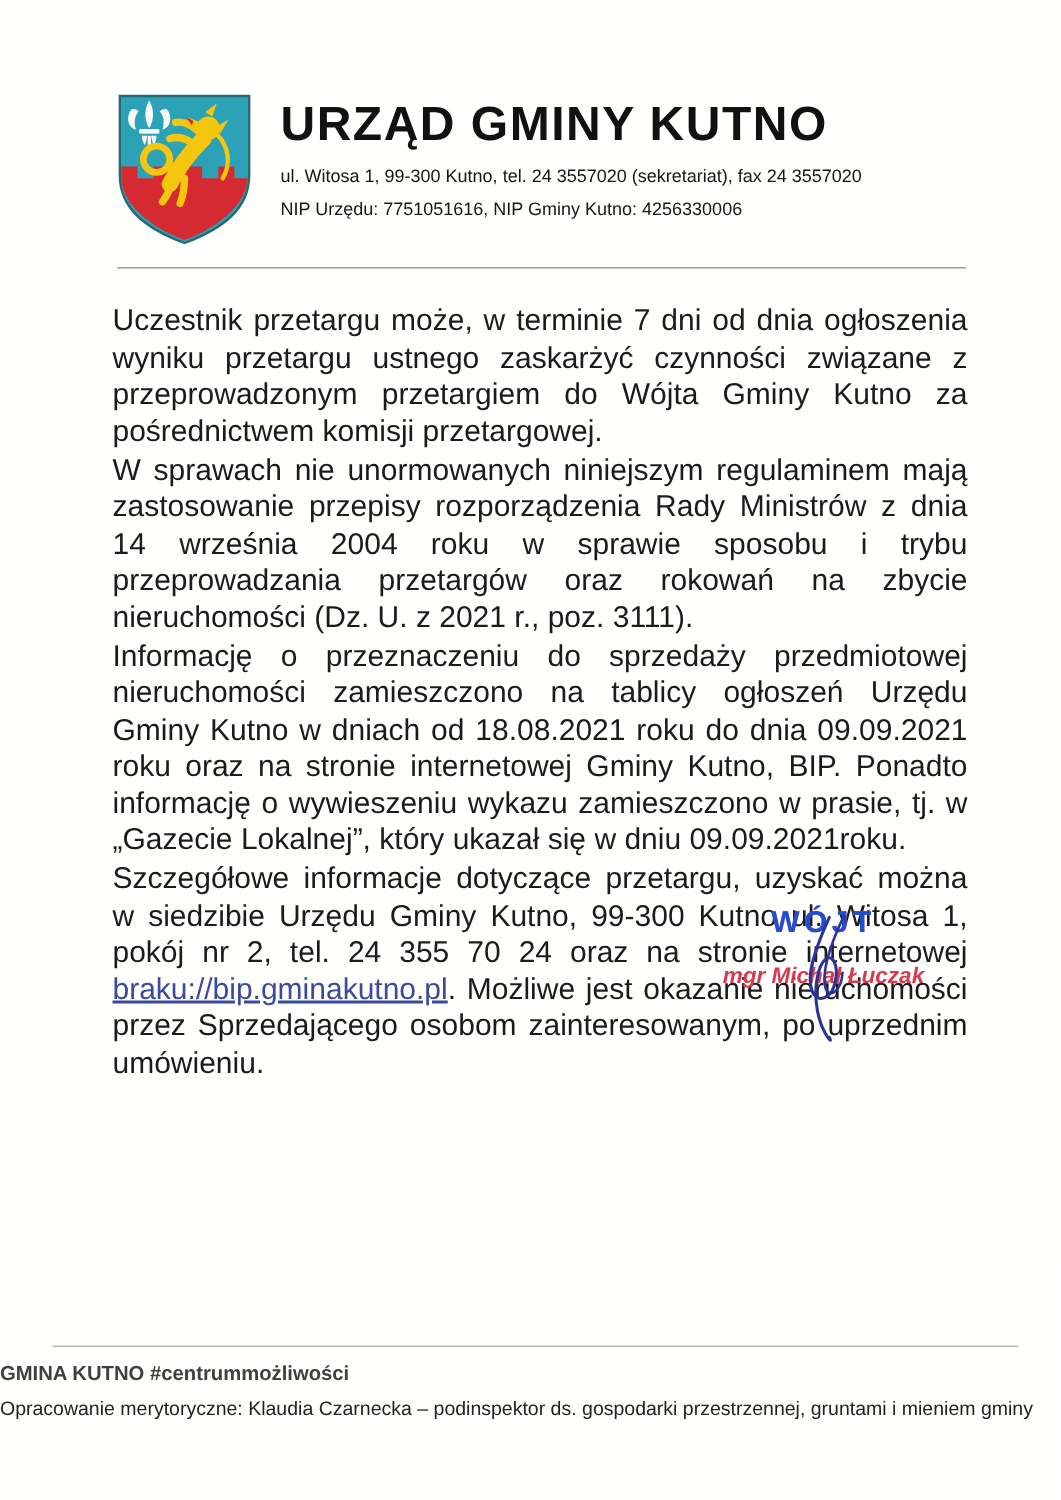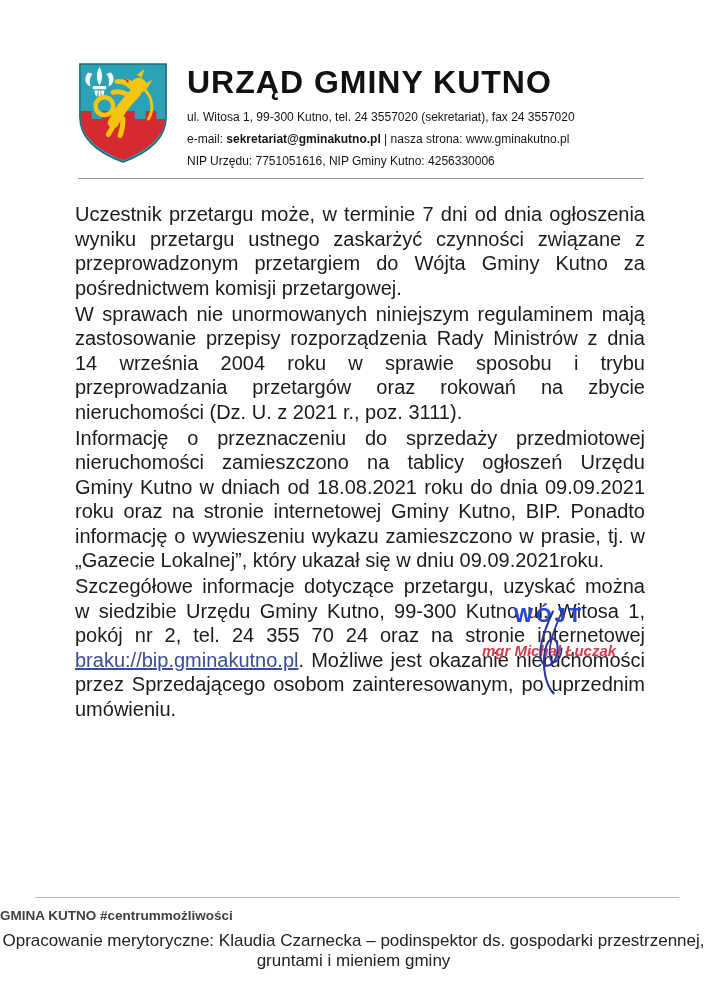--- a/index.html
+++ b/index.html
@@ -23,22 +23,22 @@
   
   .signature{position:absolute;top:604px;left:464px;width:170px;text-align:center;}
   .sig-title{font-size:20px;font-weight:bold;letter-spacing:3px;color:#1d4ed8;
     text-shadow:0 0 0.5px #e4394e;}
   .sig-name{margin-top:15px;font-size:15px;font-weight:bold;font-style:italic;color:#d63b4f;}
   .sig-scribble{position:absolute;top:4px;left:56px;width:64px;height:88px;pointer-events:none;}
   
   .footer-rule{position:absolute;top:897px;left:35px;width:644px;border-top:1px solid #b9b9b9;}
   .footer-slogan{position:absolute;top:908px;left:0;width:100%;text-align:left;
     font-size:13.5px;font-weight:bold;color:#404040;}
-  .footer-credit{position:absolute;top:931px;left:0;width:100%;text-align:center;
-    font-size:17px;color:#222;}
+  .footer-credit{position:absolute;top:931px;left:0;width:100%;text-align:left;
+    font-size:13px;color:#222;}
 </style>
 </head>
 <body>
 
 <div class="page">
 
   <div class="letterhead">
     <svg class="crest" viewBox="0 0 100 108" aria-hidden="true">
 
       <path d="M6,4 H94 V58 C94,80 77,94 50,104 C23,94 6,80 6,58 Z" fill="#2ba2b6" stroke="#256a74" stroke-width="1.6"></path>
@@ -67,21 +67,20 @@
         <path d="M61,22 L51,18 L61,29 Z" fill="#f5c60d"></path>
         <path d="M56,21 L51,18 L55,24 Z" fill="#d62a32"></path>
         <path d="M69,18 L72,9 L64,15 Z" fill="#f5c60d"></path>
         <path d="M73,24 L80,20 L74,30 Z" fill="#f5c60d"></path>
       </g>
     </svg>
 
     <div class="head-text">
       <h1 class="org-name">URZĄD GMINY KUTNO</h1>
       <div class="head-line">ul. Witosa 1, 99-300 Kutno, tel. 24 3557020 (sekretariat), fax 24 3557020</div>
-      <div class="head-line"><span>e-mail: </span><b>sekretariat@gminakutno.pl</b><span> | nasza strona:  </span><span>www.gminakutno.pl</span></div>
       <div class="head-line">NIP Urzędu: 7751051616, NIP Gminy Kutno: 4256330006</div>
     </div>
   </div>
 
   <div class="head-rule"></div>
 
   <div class="content">
     <p>Uczestnik przetargu może, w terminie 7 dni od dnia ogłoszenia wyniku przetargu ustnego zaskarżyć czynności związane z przeprowadzonym przetargiem do Wójta Gminy Kutno za pośrednictwem komisji przetargowej.</p>
     <p>W sprawach nie unormowanych niniejszym regulaminem mają zastosowanie przepisy rozporządzenia Rady Ministrów z dnia 14 września 2004 roku w sprawie sposobu i trybu przeprowadzania przetargów oraz rokowań na zbycie nieruchomości (Dz. U. z 2021 r., poz. 3111).</p>
     <p>Informację o przeznaczeniu do sprzedaży przedmiotowej nieruchomości zamieszczono na tablicy ogłoszeń Urzędu Gminy Kutno w dniach od 18.08.2021 roku do dnia 09.09.2021 roku oraz na stronie internetowej Gminy Kutno, BIP. Ponadto informację o wywieszeniu wykazu zamieszczono w prasie, tj. w „Gazecie Lokalnej”, który ukazał się w dniu 09.09.2021roku.</p>

